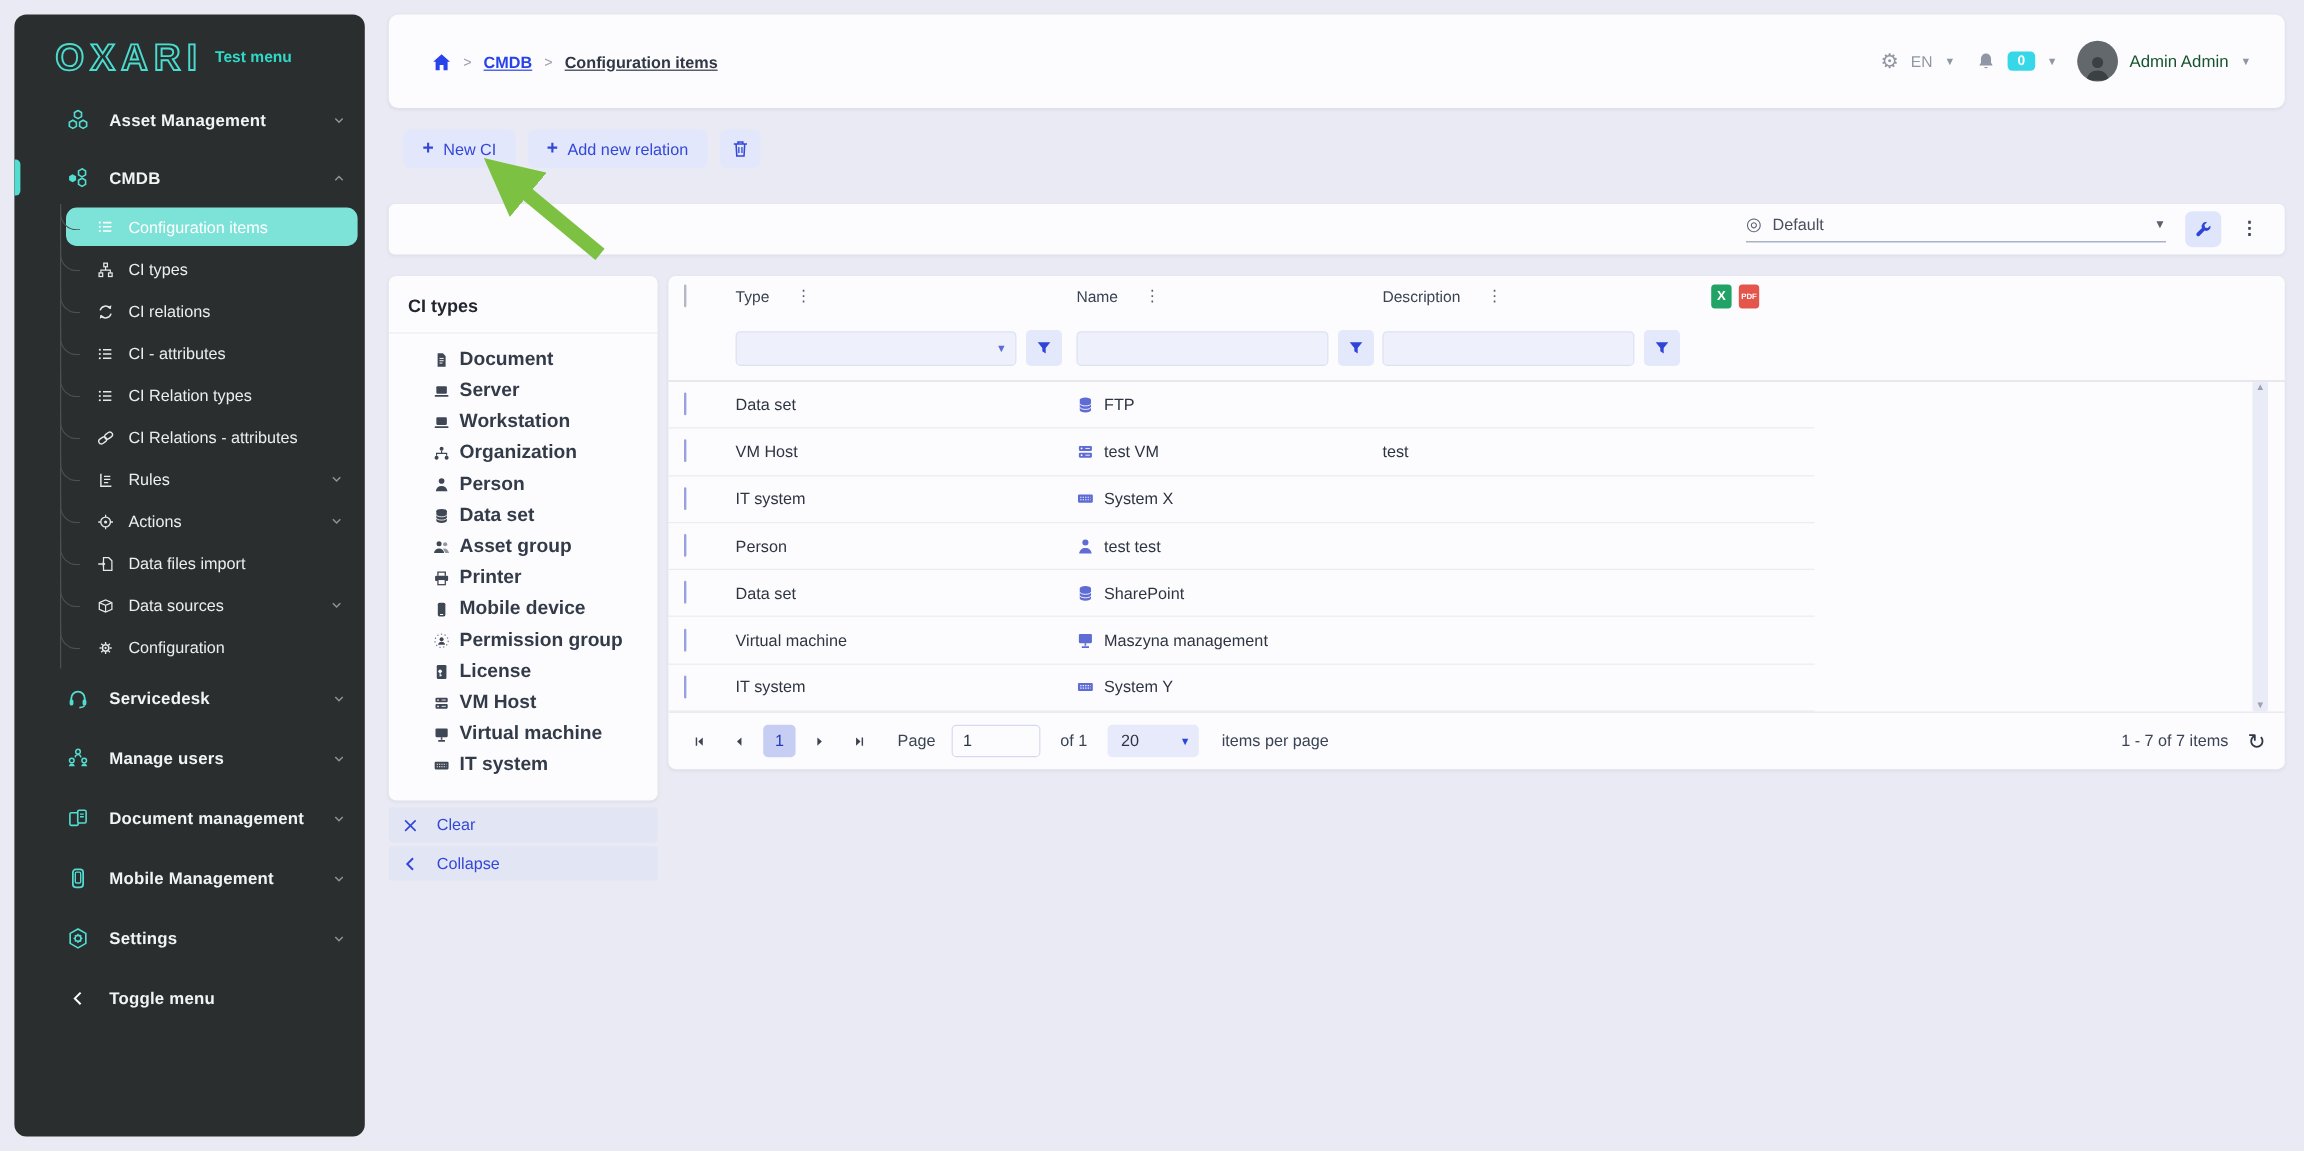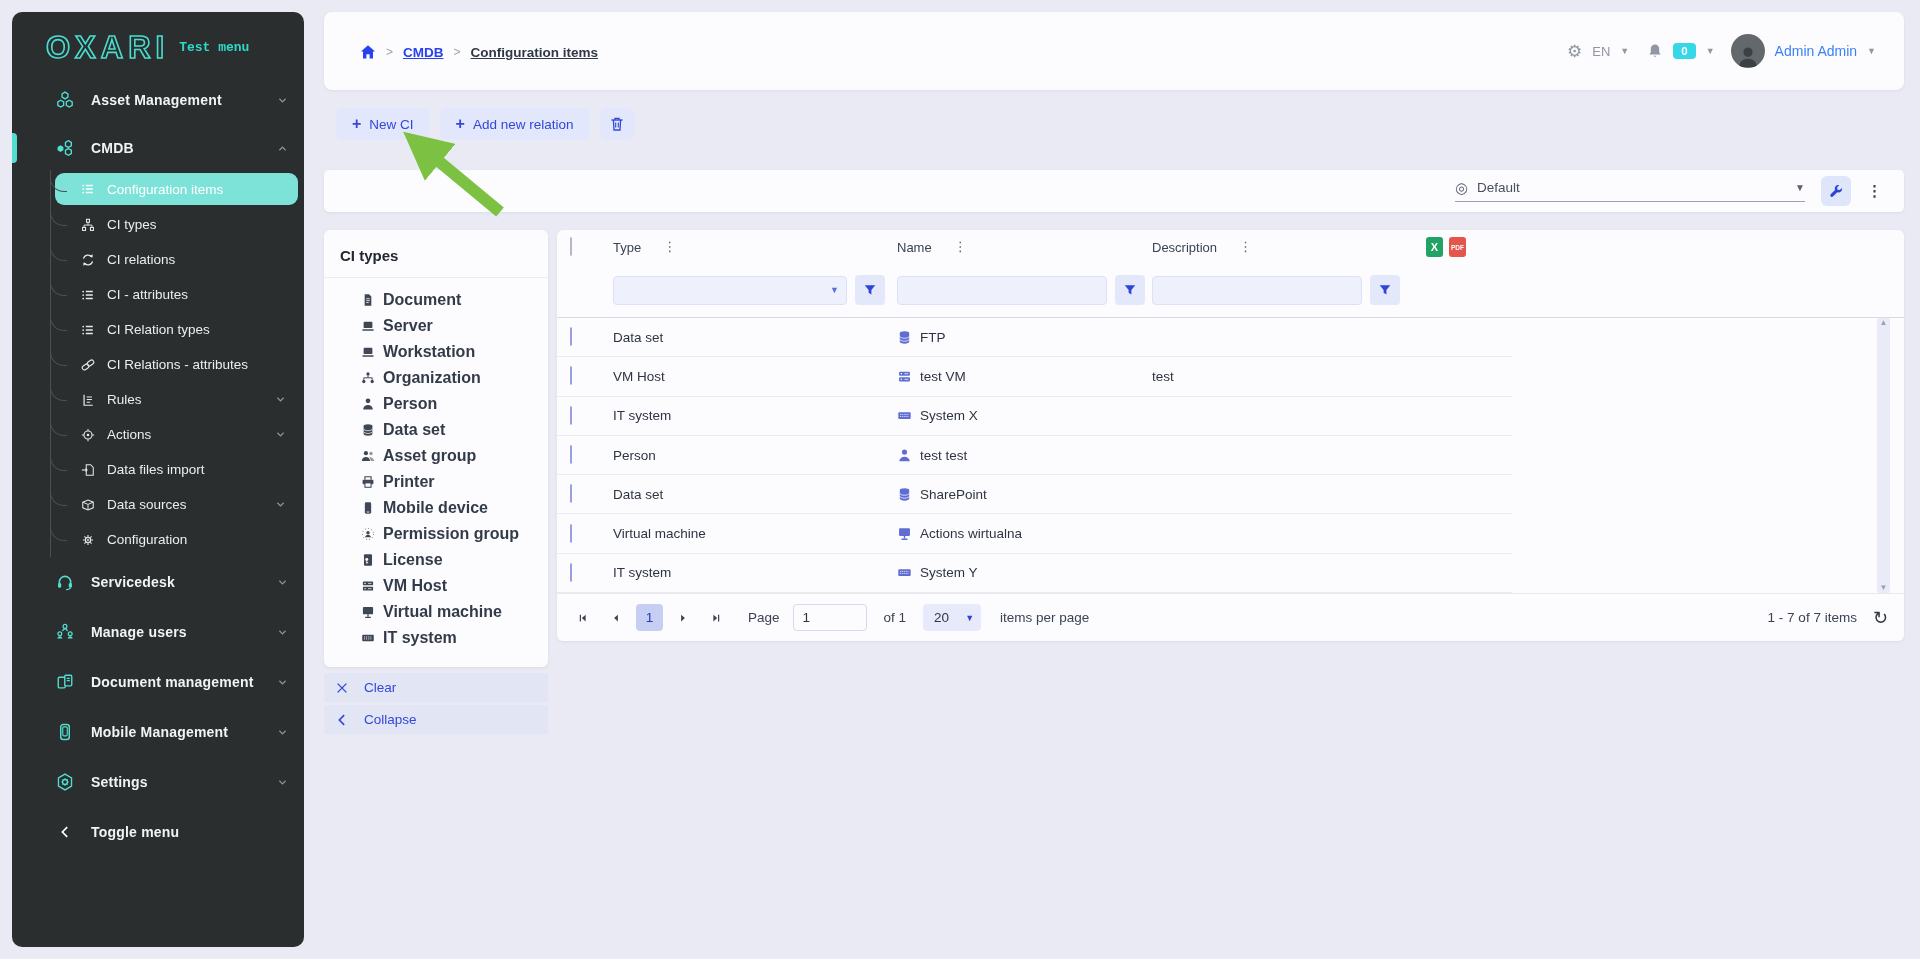--- a/index.html
+++ b/index.html
@@ -5,21 +5,21 @@
   * { margin:0; padding:0; box-sizing:border-box; }
   html,body { width:1920px; height:959px; }
   body { background:#e9eaf3; font-family:"Liberation Sans", sans-serif; color:#2e3542; overflow:hidden; position:relative; }
   svg { display:block; }
   .i16{width:16px;height:16px}.i14{width:14px;height:14px}.i15{width:15px;height:15px}.i12{width:12px;height:12px}.i18{width:18px;height:18px}
 
   
   .sidebar { position:absolute; left:12px; top:12px; width:292px; height:935px; background:#2b2e2e; border-radius:10px; overflow:hidden; }
   .side-logo { height:64px; padding:20px 18px 0 34px; display:flex; align-items:flex-start; }
   .logo-text { font-size:31px; font-weight:700; letter-spacing:5px; color:#49dccf; -webkit-text-fill-color:transparent; -webkit-text-stroke:1.6px #49dccf; line-height:1; }
-  .tagline { font-size:13px; font-weight:700; color:#2fd9c7; margin:8px 4px 0 10px;font-family:Liberation Mono, monospace; }
+  .tagline { font-size:13px; font-weight:700; color:#2fd9c7; margin:8px 4px 0 10px; }
   .nav-item { height:48px; display:flex; align-items:center; padding:0 16px 0 40px; position:relative; cursor:pointer; }
   .nav-item .nicon { width:26px; display:flex; justify-content:center; color:#52ddd1; }
   .nav-item .nlabel { margin-left:13px; font-size:14px; font-weight:700; color:#f2f4f4; letter-spacing:.2px; }
   .nav-item .chev { margin-left:auto; color:#8f9494; }
   .chev svg{width:11px;height:11px}
   .chev.up svg{ transform:rotate(180deg); }
   .nav-item.cmdb::before { content:""; position:absolute; left:0; top:9px; width:5px; height:30px; background:#52ddd1; border-radius:0 4px 4px 0; }
   .subtree { margin-left:38px; border-left:1px solid #4b5050; padding-right:6px; }
   .sub { height:35px; display:flex; align-items:center; padding-left:28px; position:relative; cursor:pointer; }
   .sub::before { content:""; position:absolute; left:-1px; top:-3px; width:16px; height:21px; border-left:1px solid #4b5050; border-bottom:1px solid #4b5050; border-bottom-left-radius:14px; }
@@ -38,21 +38,21 @@
   .crumb-sep { color:#9aa0ad; font-size:12px; }
   .crumb-link { color:#2843ea; font-size:13.5px; font-weight:700; text-decoration:underline; cursor:pointer; }
   .crumb-current { color:#303846; font-size:13.5px; font-weight:700; text-decoration:underline; cursor:pointer; }
   .top-right { position:absolute; right:28px; top:22px; display:flex; align-items:center; gap:10px; color:#9096a3; }
   .gear-glyph { font-size:17px; line-height:1; cursor:pointer; }
   .lang { font-size:13px; cursor:pointer; }
   .caret { font-size:9px; color:#9096a3; cursor:pointer; }
   .badge { background:#36d7e7; color:#fff; font-size:11.5px; font-weight:700; border-radius:4px; padding:2px 8px; cursor:pointer; }
   .avatar { width:34px; height:34px; border-radius:50%; background:#63686c; display:flex; align-items:flex-end; justify-content:center; overflow:hidden; margin-left:6px; cursor:pointer; }
   .avatar svg { width:24px; height:24px; color:#3b4043; }
-  .username { font-size:14px; color:#3b82f6; cursor:pointer; }
+  .username { font-size:14px; color:#14532d; cursor:pointer; }
 
   
   .toolbar { position:absolute; left:336px; top:108px; display:flex; gap:10px; }
   .btn { height:32px; background:#e2e7fb; color:#3348d8; border:none; border-radius:6px; font-size:13.5px; font-family:inherit; display:flex; align-items:center; gap:8px; padding:0 16px; cursor:pointer; }
   .btn .plus { font-size:16px; font-weight:700; line-height:1; }
   .btn.icon-only { width:34px; padding:0; justify-content:center; }
   .arrow-note { position:absolute; left:388px; top:126px; pointer-events:none; z-index:5; }
 
   
   .viewbar { left:324px; top:170px; width:1580px; height:42px; border-radius:5px; display:flex; align-items:center; justify-content:flex-end; padding-right:22px; gap:16px; }
@@ -104,21 +104,21 @@
   .vscroll { position:absolute; right:14px; top:88px; width:13px; height:275px; background:#e9ebf7; border-radius:2px; cursor:pointer; }
   .vscroll .sarr { position:absolute; left:0; width:100%; text-align:center; color:#9ba0b5; font-size:8px; line-height:10px; }
   .vscroll .sarr.b { bottom:0; }
   .pager { position:absolute; left:0; bottom:0; width:100%; height:48px; border-top:1px solid #e7e7ec; display:flex; align-items:center; padding:0 16px 0 13px; gap:7px; }
   .pg-nav { width:26px; height:26px; display:flex; align-items:center; justify-content:center; color:#3c4252; cursor:pointer; background:none; border:none; }
   .pg-num { width:27px; height:27px; background:#c7cef4; color:#2638bc; font-size:13.5px; border:none; border-radius:4px; cursor:pointer; font-family:inherit; }
   .pg-text { font-size:13.5px; color:#3a4354; }
   .pg-label { margin-left:12px; }
   .pg-input { width:74px; height:27px; border:1px solid #d7daef; border-radius:4px; background:#fcfcfe; font-family:inherit; font-size:13.5px; color:#2e3542; padding-left:9px; margin-left:6px; }
   .pg-of { margin:0 10px; }
-  .pg-size { width:58px; height:27px; background:#e7eafb; border-radius:4px; display:flex; align-items:center; padding:0 7px 0 11px; cursor:pointer; gap:8px; }
+  .pg-size { width:76px; height:27px; background:#e7eafb; border-radius:4px; display:flex; align-items:center; padding:0 7px 0 11px; cursor:pointer; gap:8px; }
   .pg-size .sz { font-size:13.5px; color:#2e3542; flex:1; }
   .pg-size .szc { color:#2f45d8; font-size:9px; }
   .pg-right { margin-left:auto; display:flex; align-items:center; gap:16px; }
   .refresh { font-size:18px; color:#2f3744; cursor:pointer; line-height:1; }
 </style>
 </head>
 <body>
 
 <svg width="0" height="0" style="position:absolute" aria-hidden="true">
 <defs>
@@ -909,21 +909,21 @@
       <div class="c2">
           <span class="tcell">Virtual machine</span>
         </div>
       <div class="c3">
           <span class="name-cell">
             <span class="ricon">
               <svg class="i15">
                 <use href="#sym-monitor"></use>
               </svg>
             </span>
-            <span class="tcell">Actions wirtualna</span>
+            <span class="tcell">Maszyna management</span>
           </span>
         </div>
       <div class="c4">
           <span class="tcell"></span>
         </div>
     </div>
     <div class="trow">
       <div class="c1"><span class="cbx blue"></span></div>
       <div class="c2">
           <span class="tcell">IT system</span>

